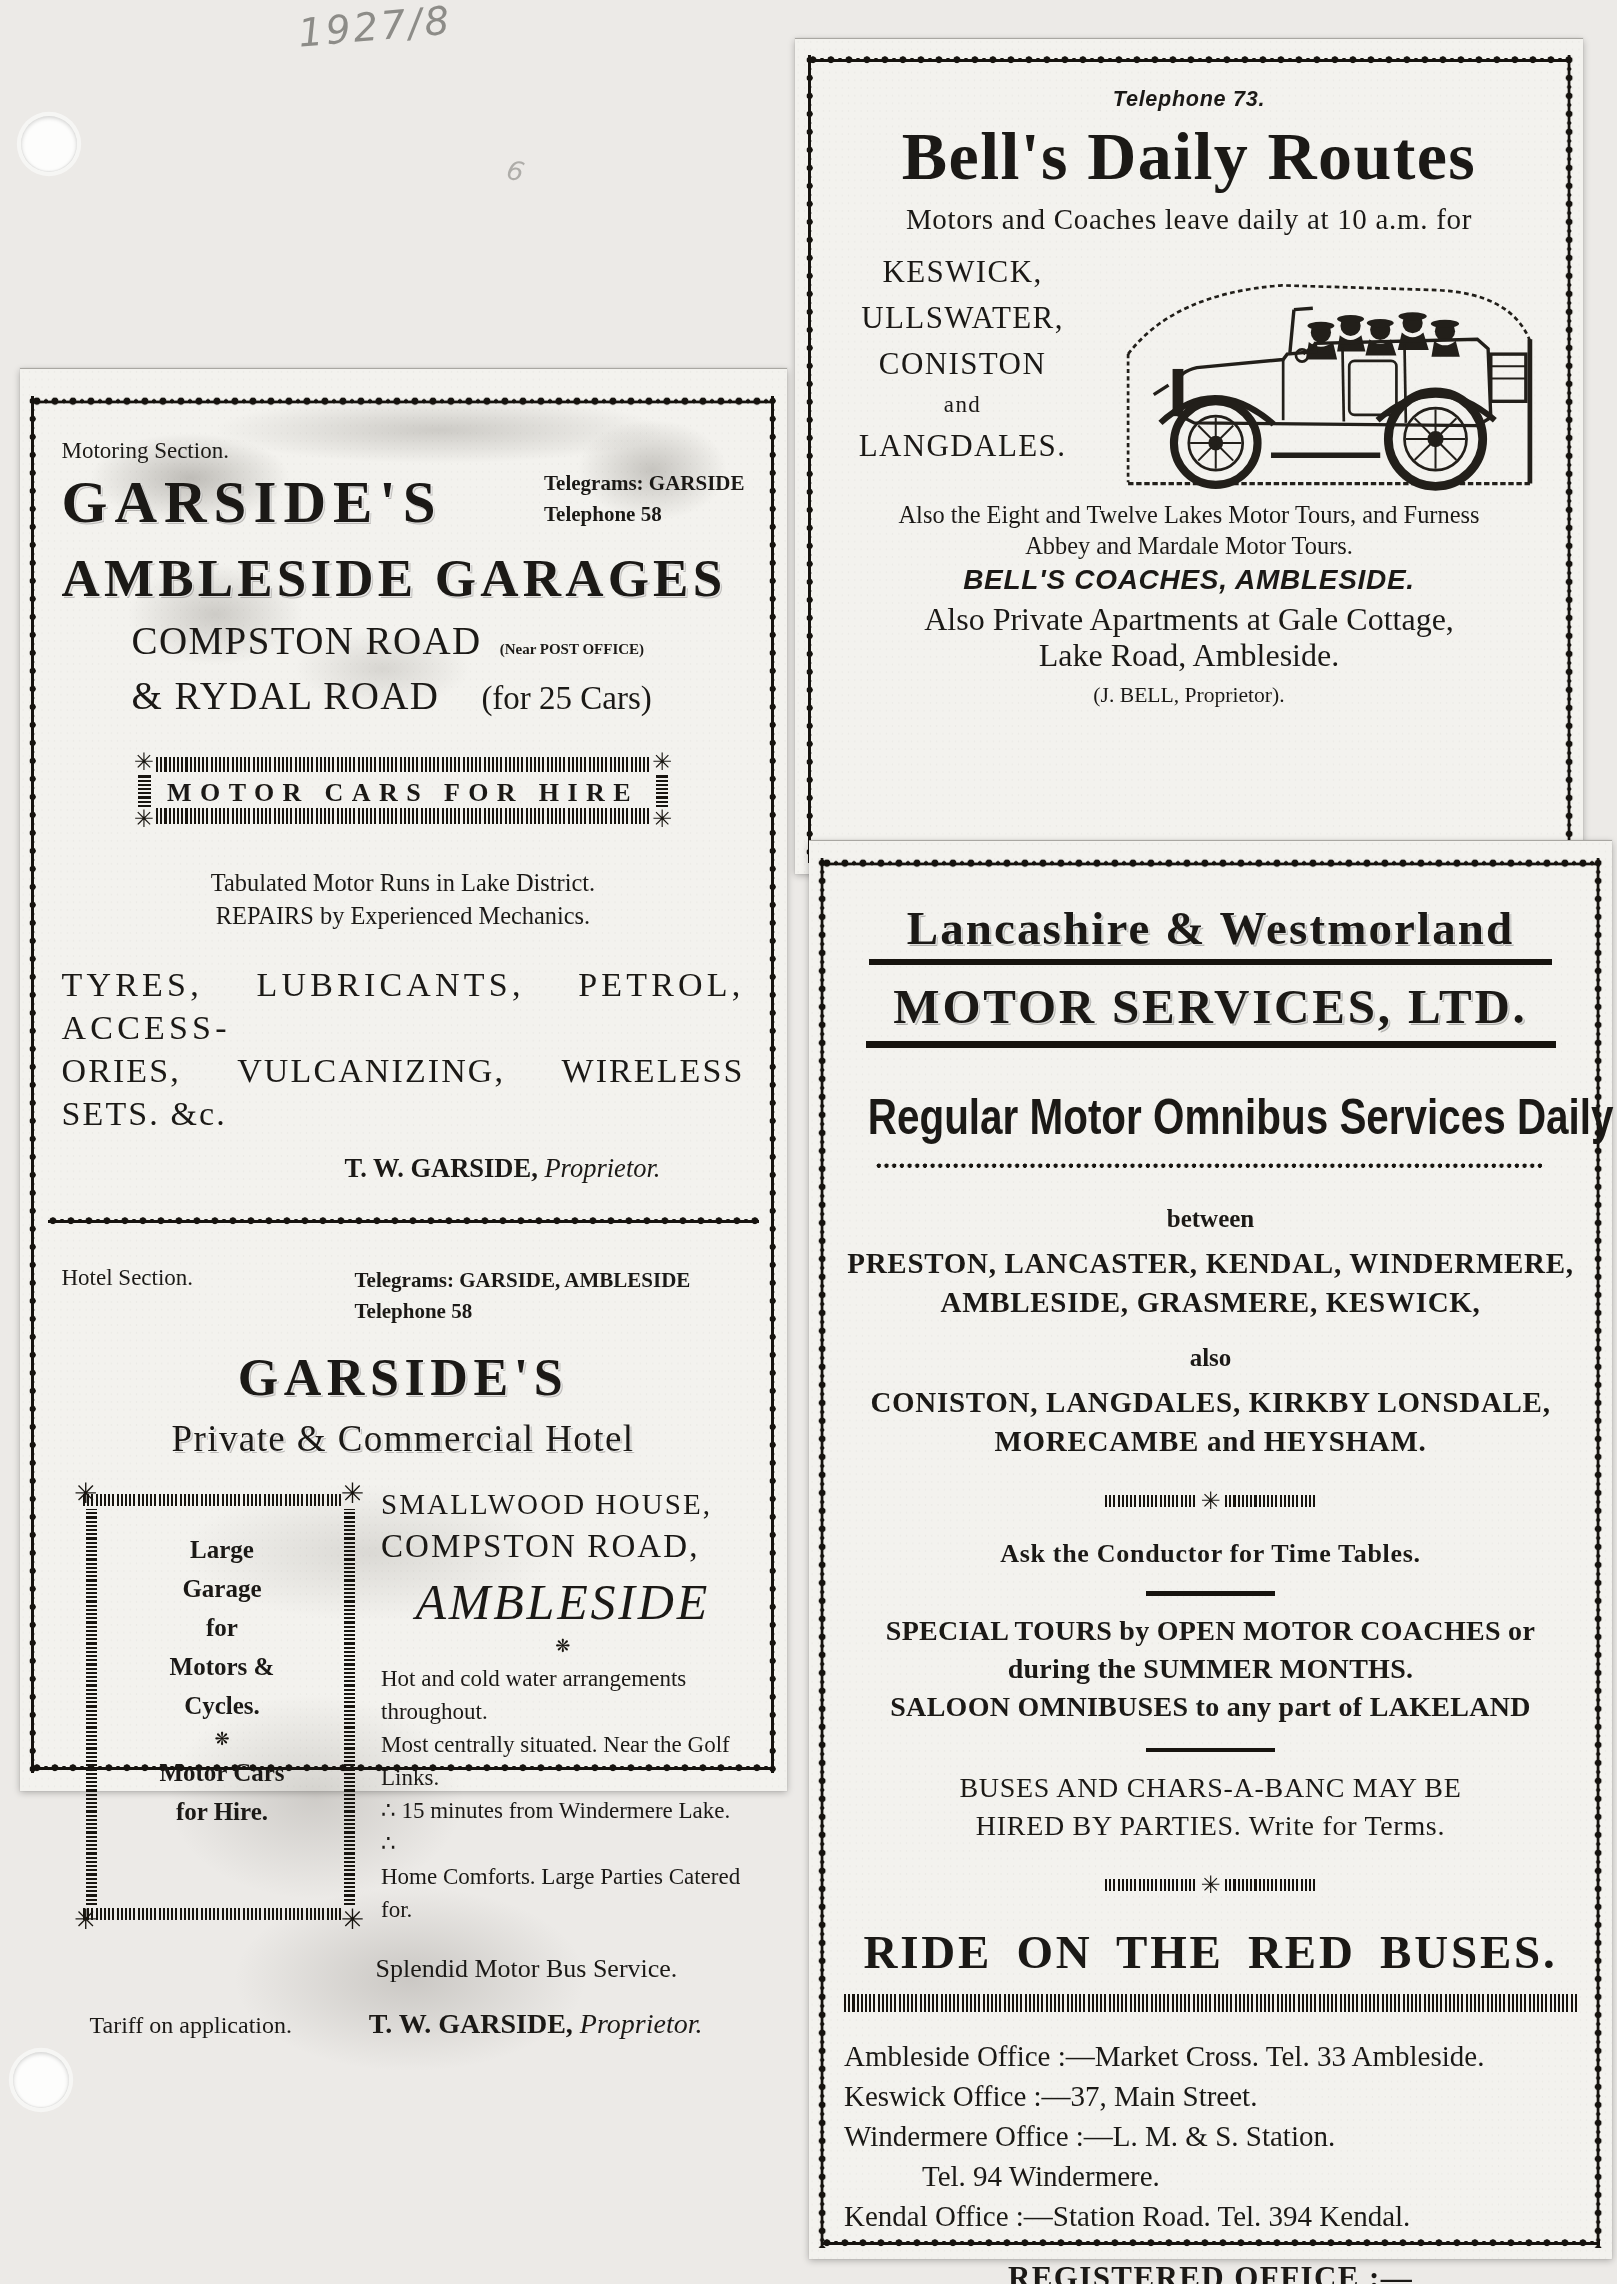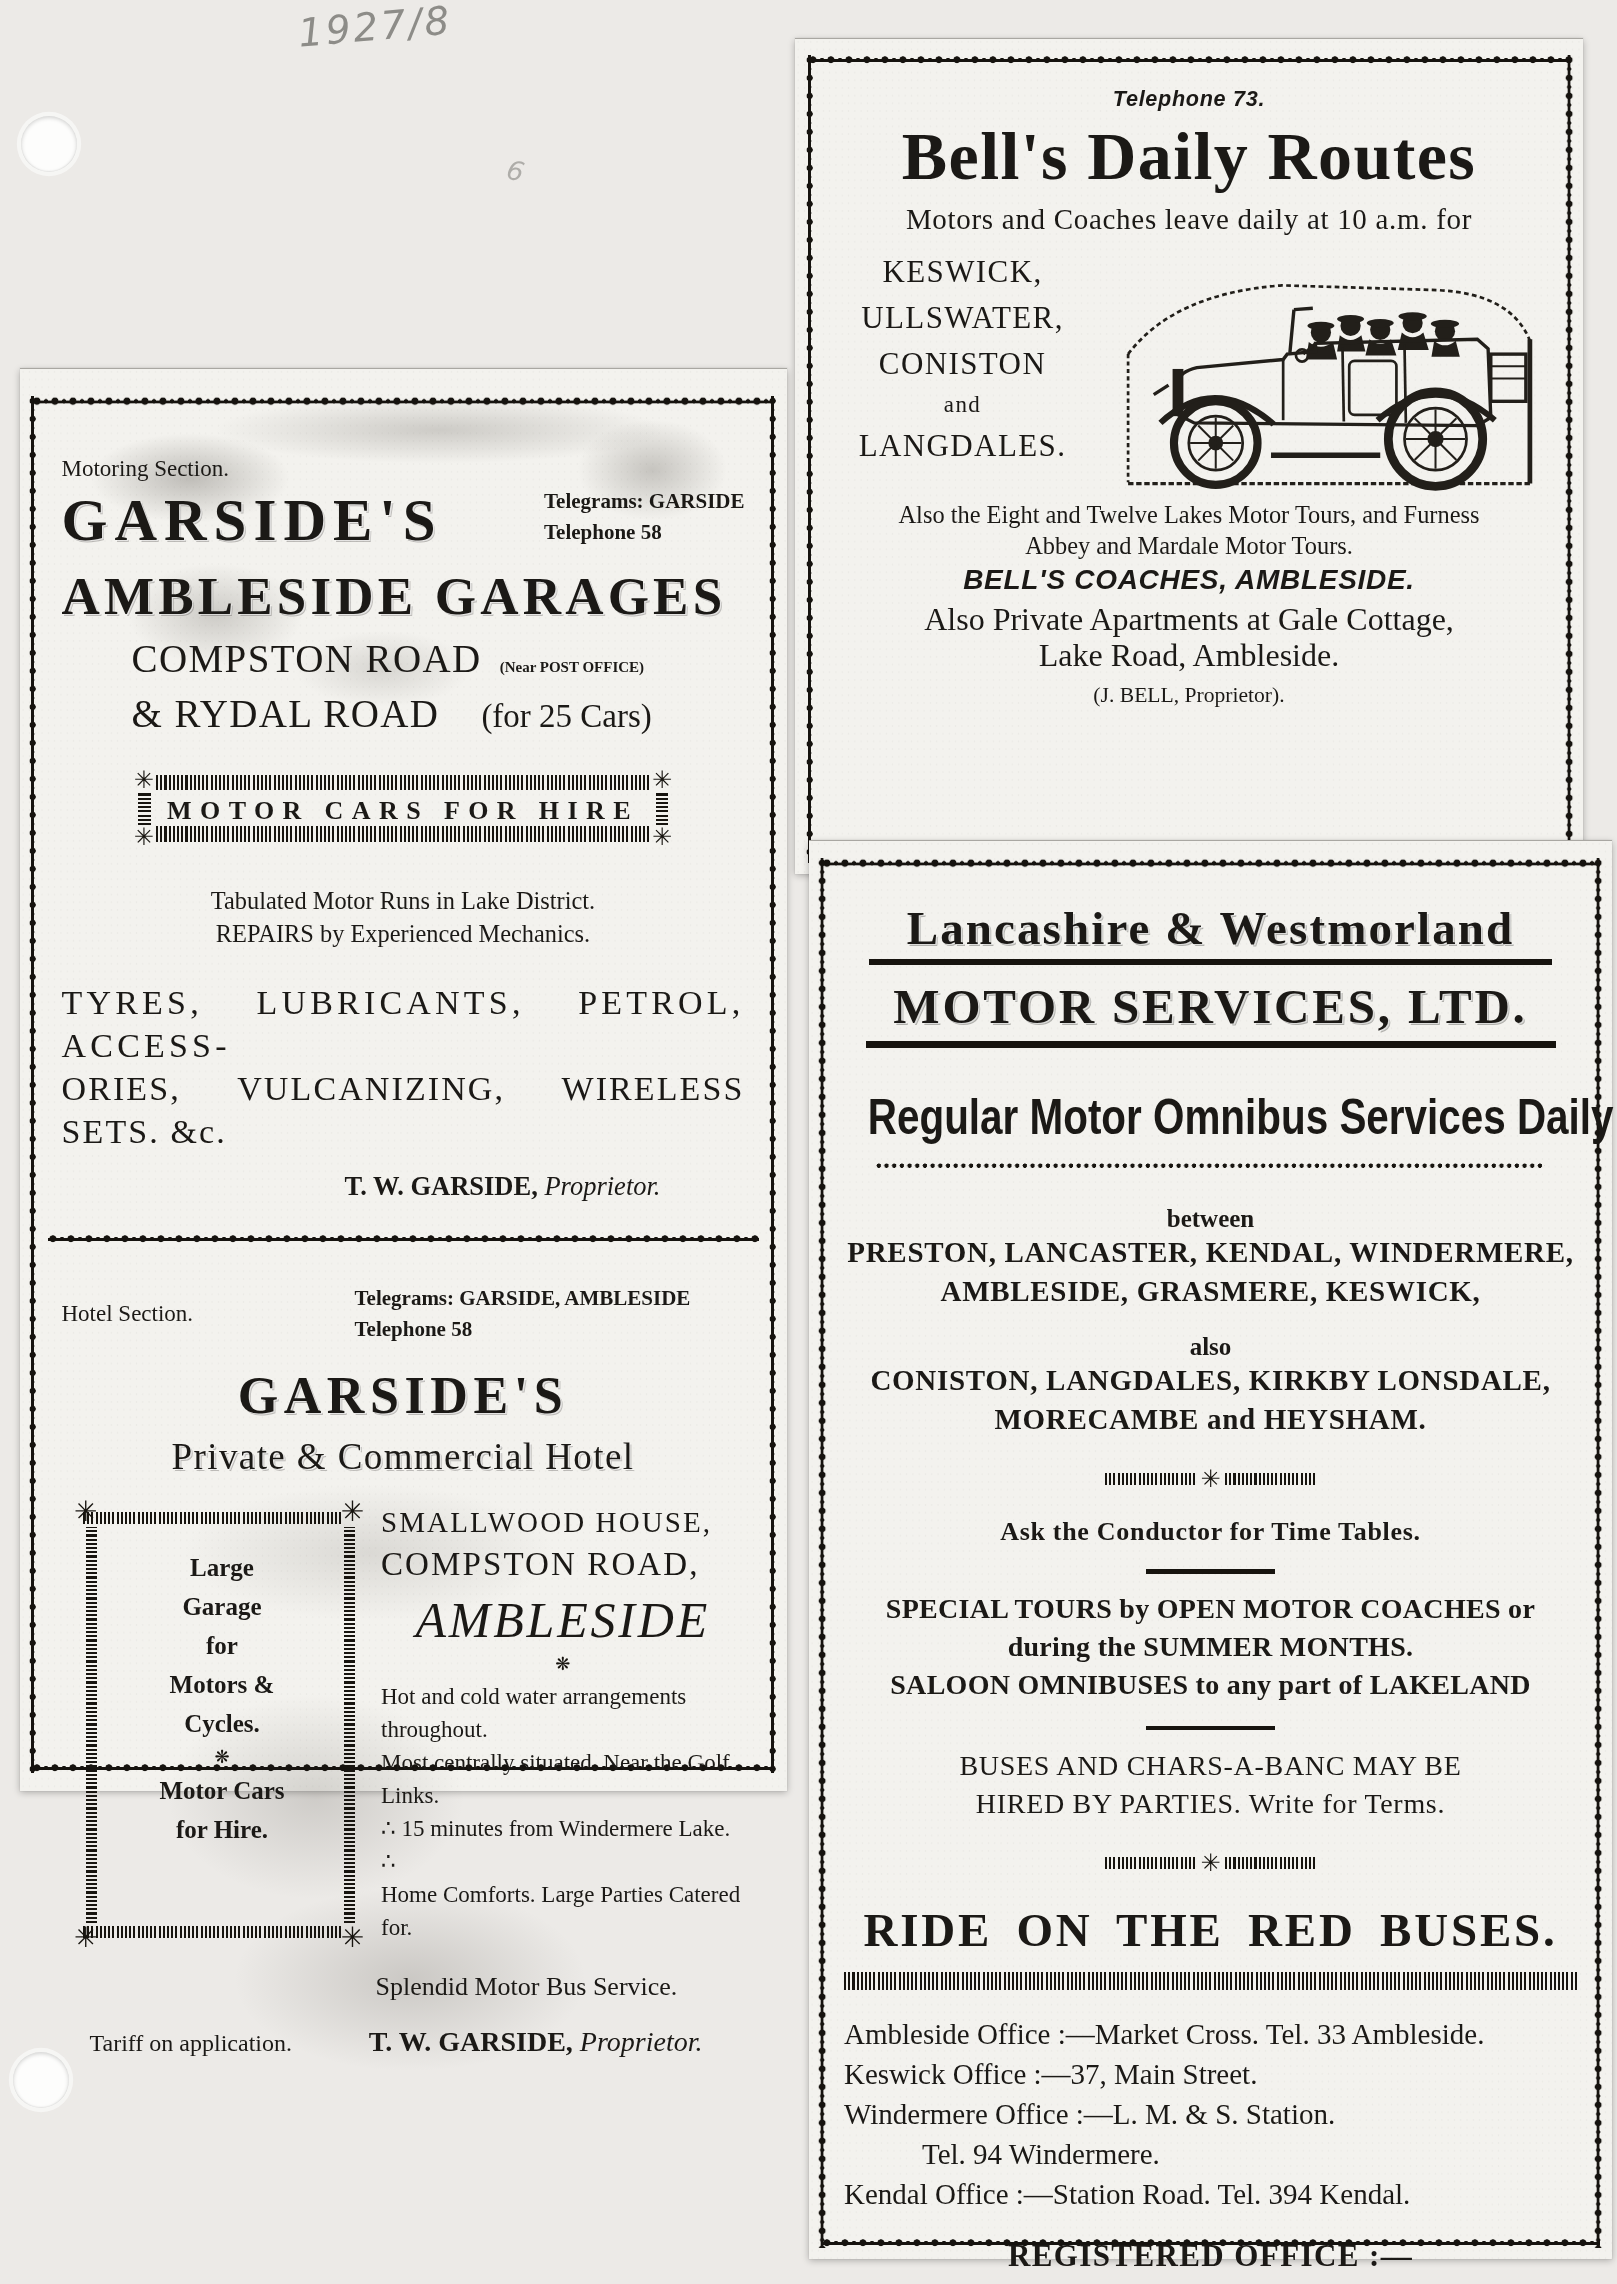--- a/index.html
+++ b/index.html
@@ -46,21 +46,21 @@
   .dest.small{font-size:23px;line-height:36px;}
   .bells-car{flex:1;margin-top:4.2px;}
   .bells-tours{font-size:24.4px;margin-top:4.2px;line-height:31px;}
   .bells-coaches{font-size:28px;font-weight:bold;font-style:italic;font-family:"Liberation Sans",sans-serif;margin-top:2.8px;letter-spacing:0.7px;}
   .bells-apts{font-size:32px;margin-top:5.6px;line-height:36px;}
   .bells-prop{font-size:21.6px;margin-top:9.8px;}
   
   #garside{left:19.5px;top:368px;width:767px;height:1423px;}
   #garside .inner{position:absolute;left:42px;right:42px;top:21px;bottom:21px;}
   .g-section-row{display:flex;justify-content:space-between;align-items:flex-start;}
-  .g-label{font-size:23px;margin-top:18px;}
+  .g-label{font-size:23px;}
   .g-wire{font-size:21px;font-weight:bold;text-align:left;line-height:31px;}
   .g-name{font-size:59px;font-weight:bold;letter-spacing:7px;text-shadow:1.4px 1.4px 0 rgba(255,255,255,.6),2.1px 2.1px 0 rgba(27,25,22,.25);}
   .g-garages{font-size:53px;font-weight:bold;letter-spacing:4.2px;margin-top:11px;text-shadow:1.4px 1.4px 0 rgba(255,255,255,.6),2.1px 2.1px 0 rgba(27,25,22,.25);white-space:nowrap;}
   .g-addr-row{display:flex;align-items:baseline;margin-left:70px;margin-top:9.8px;white-space:nowrap;}
   .g-addr{font-size:39px;letter-spacing:1.4px;text-align:center;}
   .g-addr-note{font-size:15px;font-weight:bold;margin-left:18px;}
   .g-addr-note2{font-size:33px;margin-left:42px;}
   .hirebox{position:relative;margin:39px auto 0 auto;width:530px;height:67px;}
   .hirebox .bar-t{position:absolute;left:18px;right:18px;top:0;height:15.3px;}
   .hirebox .bar-b{position:absolute;left:18px;right:18px;bottom:0;height:15.3px;}
@@ -108,21 +108,21 @@
   .lw-t1u{height:6.3px;margin:4.2px auto 0 auto;width:683px;}
   .lw-t2{font-size:49px;font-weight:bold;letter-spacing:2.8px;display:inline-block;margin-top:12.5px;
          text-shadow:1.4px 1.4px 0 rgba(255,255,255,.55),2.1px 2.1px 0 rgba(27,25,22,.3);}
   .lw-t2u{height:7px;margin:5.6px auto 0 auto;width:690px;}
   .lw-head{font-size:43px;font-weight:bold;font-family:"Liberation Sans",sans-serif;letter-spacing:0;
            display:inline-block;transform:scaleX(.94) scaleY(1.15);margin-top:45px;white-space:nowrap;}
   .lw-dots{height:6.3px;margin:21px auto 0 auto;width:669px;
            background-image:radial-gradient(circle at 2.8px 2.8px,#17140f 2.1px,transparent 2.5px);
            background-size:7.7px 6.3px;background-repeat:repeat-x;}
   .lw-between{font-size:25px;font-weight:bold;margin-top:36px;}
-  .lw-route{font-size:29px;font-weight:bold;letter-spacing:0.7px;line-height:39px;margin-top:0;}
+  .lw-route{font-size:29px;font-weight:bold;letter-spacing:0.7px;line-height:39px;margin-top:11px;}
   .lw-also{font-size:25px;font-weight:bold;margin-top:22px;}
   .orn-divider{margin-top:28px;display:flex;justify-content:center;align-items:center;gap:4.2px;}
   .orn-divider .seg{width:91px;height:12.5px;}
   .orn-divider .star{font-size:24px;}
   .lw-conductor{font-size:26px;font-weight:bold;margin-top:26.5px;letter-spacing:0.7px;}
   .lw-shortrule{width:129px;height:4.2px;margin:22px auto 0 auto;}
   .lw-special{font-size:28px;font-weight:bold;line-height:38px;margin-top:16.7px;letter-spacing:0.3px;}
   .lw-hire{font-size:28px;font-weight:normal;line-height:38px;margin-top:16.7px;letter-spacing:0.7px;}
   .lw-ride{font-size:47px;font-weight:bold;letter-spacing:2.8px;word-spacing:9.8px;margin-top:28px;white-space:nowrap;}
   .lw-bigbar{height:18px;margin-top:15.3px;}

